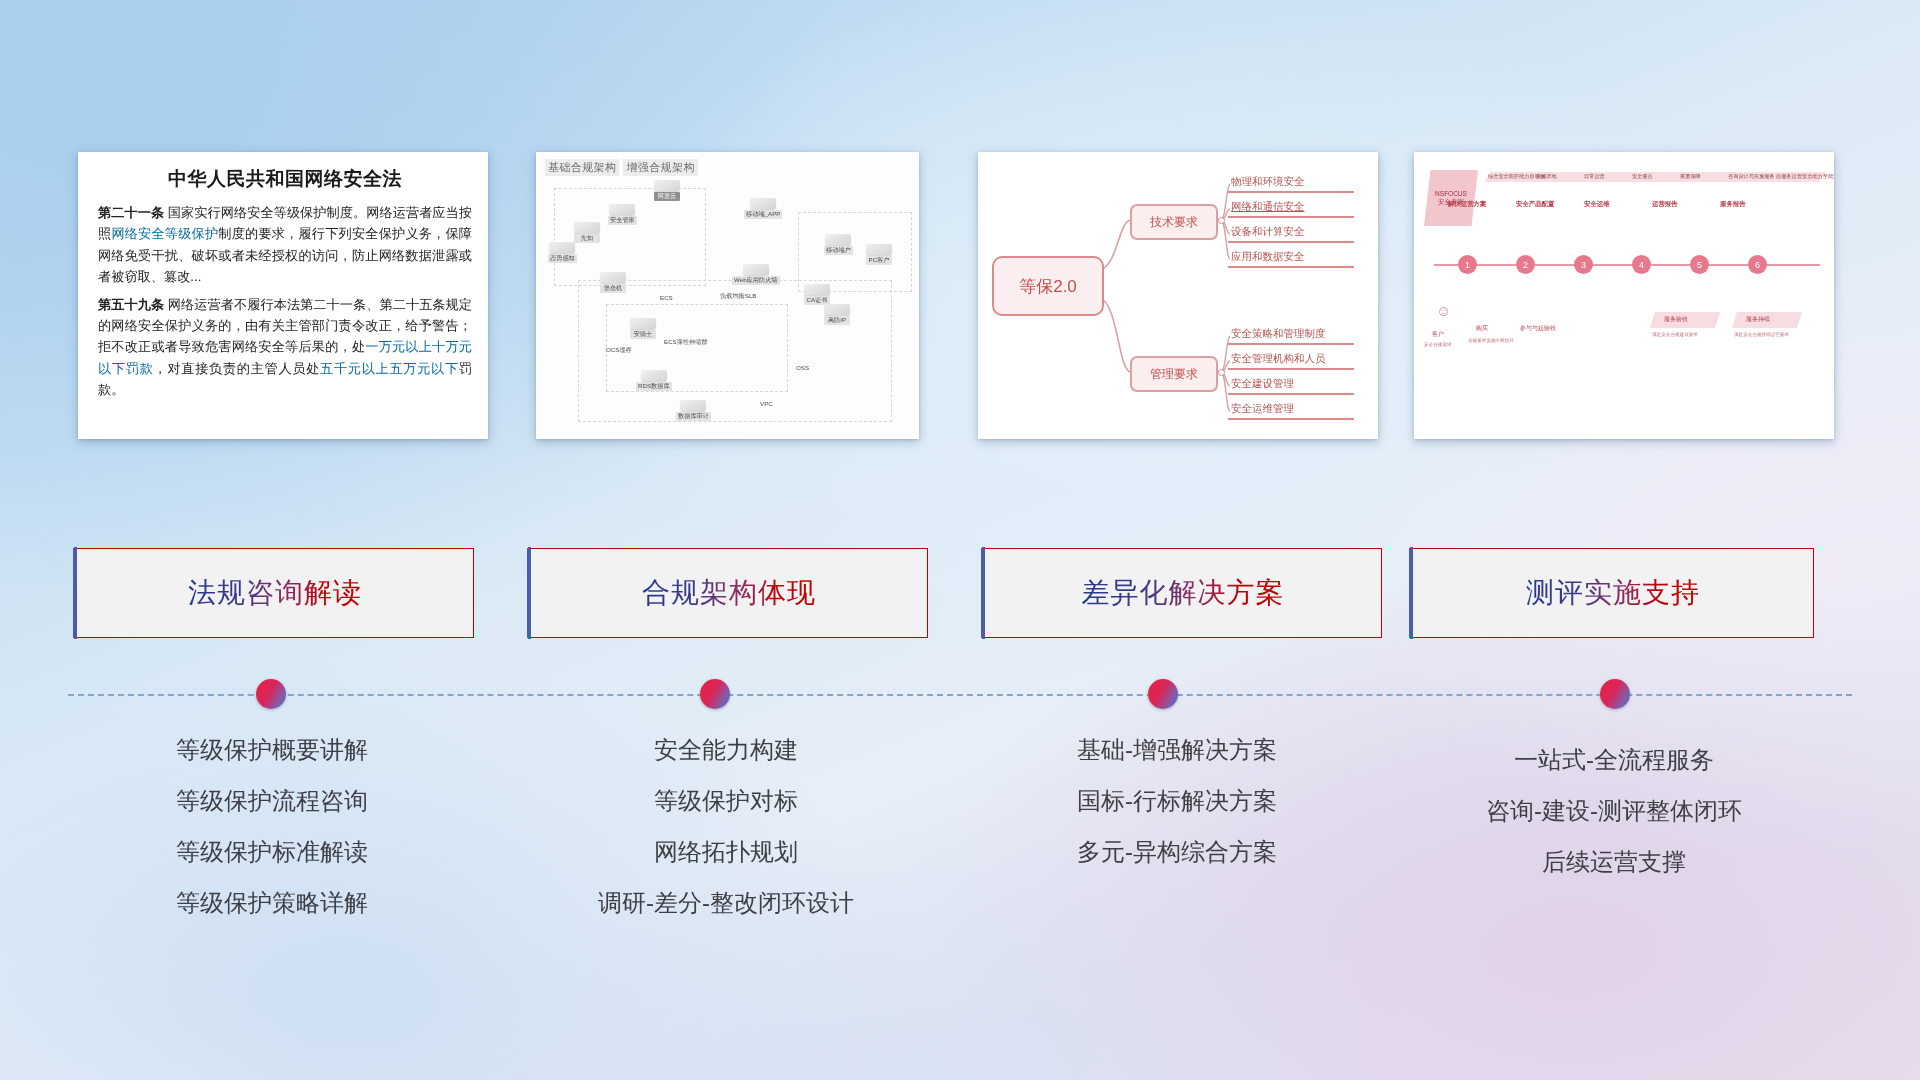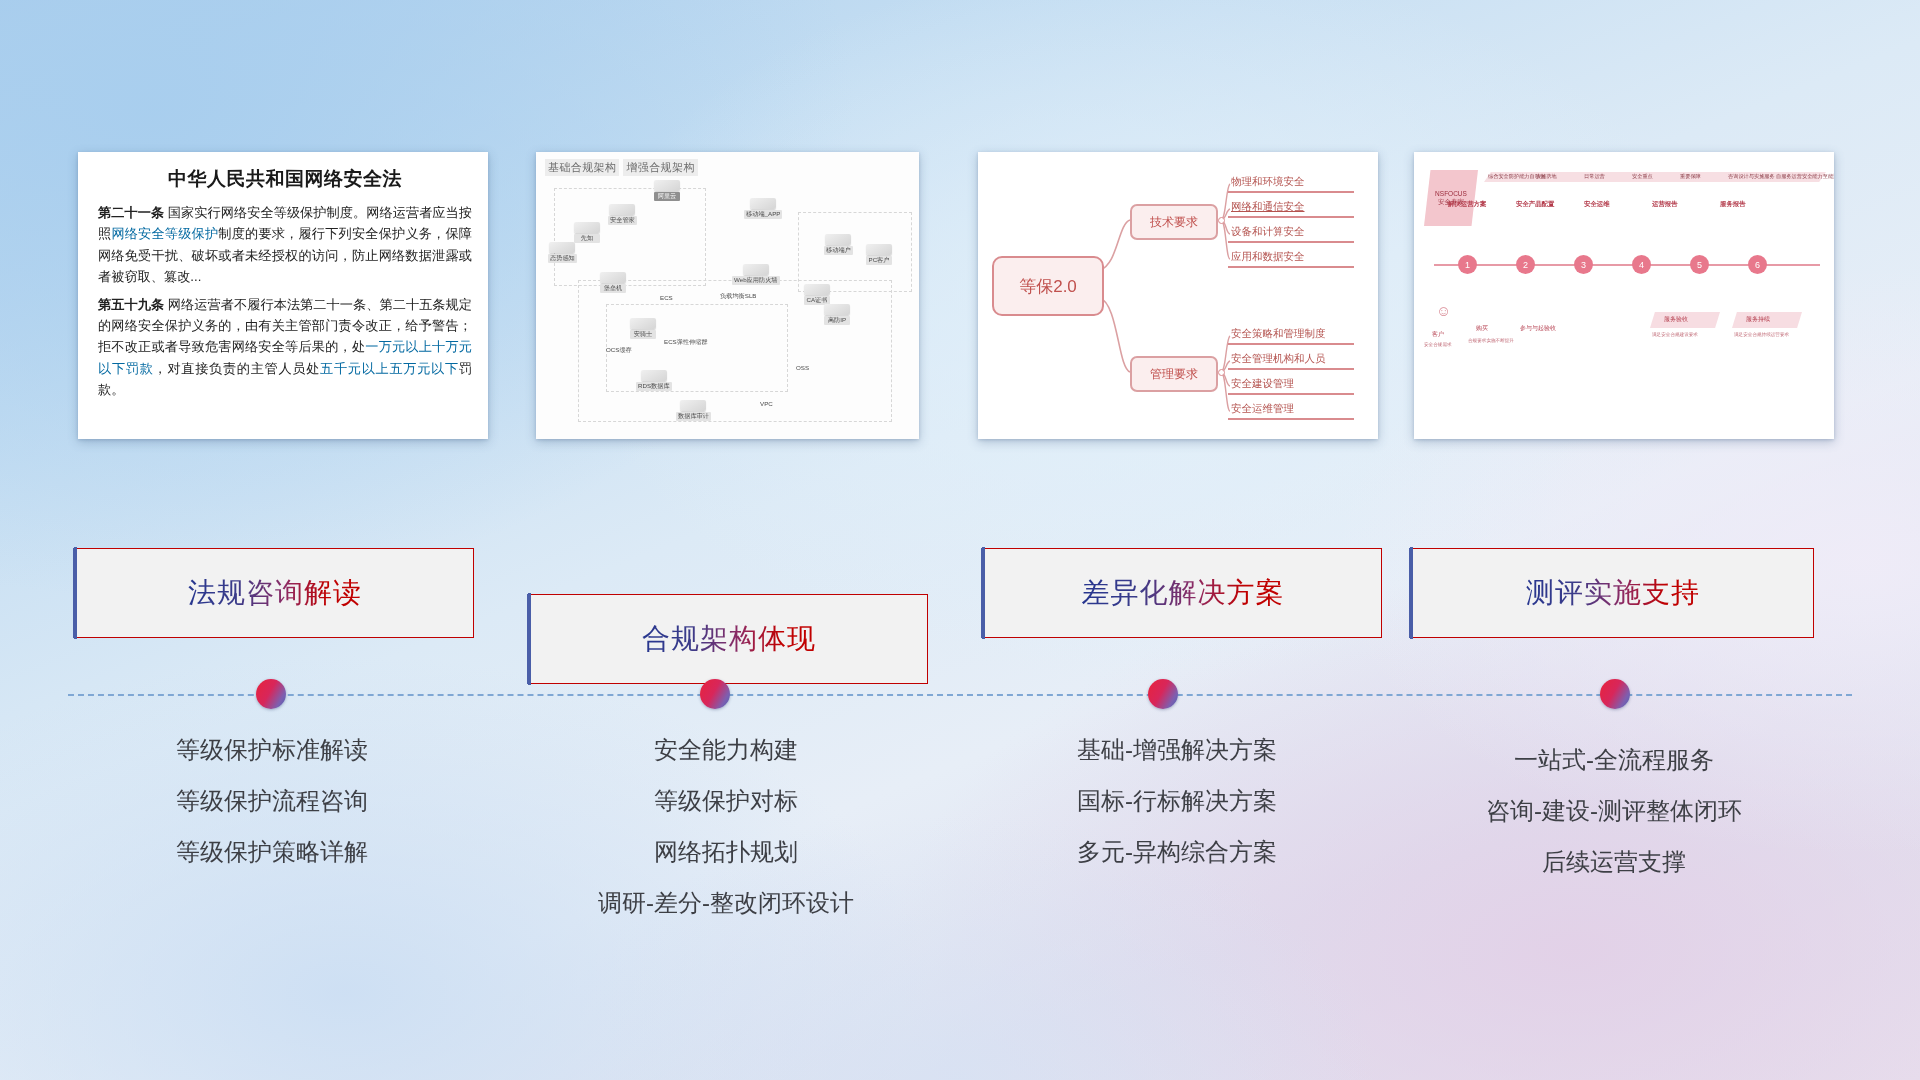--- a/index.html
+++ b/index.html
@@ -125,21 +125,21 @@
     content:"";position:absolute;left:-3px;top:-1.6px;bottom:-1.6px;width:3px;background:#4a5ea8;
   }
   .tbox .ttxt{
     font-size:28px;font-weight:500;letter-spacing:1px;
     background:linear-gradient(90deg,#27368f 0%,#3b3c8a 28%,#8e2a63 56%,#c00000 80%,#c00000 100%);
     -webkit-background-clip:text;background-clip:text;color:transparent;
     -webkit-text-fill-color:transparent;
     white-space:nowrap;
   }
   .tbox.t1{left:76px;width:396px;}
-  .tbox.t2{left:530px;width:396px;margin-top:46px;}
+  .tbox.t2{left:530px;width:396px;}
   .tbox.t3{left:984px;width:396px;}
   .tbox.t4{left:1412px;width:400px;}
 
   
   .tl-line{
     position:absolute;left:68px;top:694px;width:1784px;height:0;
     border-top:2px dashed #7fa7d4;
   }
   .tl-dot{
     position:absolute;top:679px;width:30px;height:30px;border-radius:50%;
@@ -362,22 +362,23 @@
     </div>
   </div>
 
   <div class="tl-line"></div>
   <div class="tl-dot d1"></div>
   <div class="tl-dot d2"></div>
   <div class="tl-dot d3"></div>
   <div class="tl-dot d4"></div>
 
   <div class="col l1">
+    <div class="item">等级保护概要讲解</div>
+    <div class="item">等级保护流程咨询</div>
     <div class="item">等级保护标准解读</div>
-    <div class="item">等级保护流程咨询</div>
     <div class="item">等级保护策略详解</div>
   </div>
   <div class="col l2">
     <div class="item">安全能力构建</div>
     <div class="item">等级保护对标</div>
     <div class="item">网络拓扑规划</div>
     <div class="item">调研-差分-整改闭环设计</div>
   </div>
   <div class="col l3">
     <div class="item">基础-增强解决方案</div>

